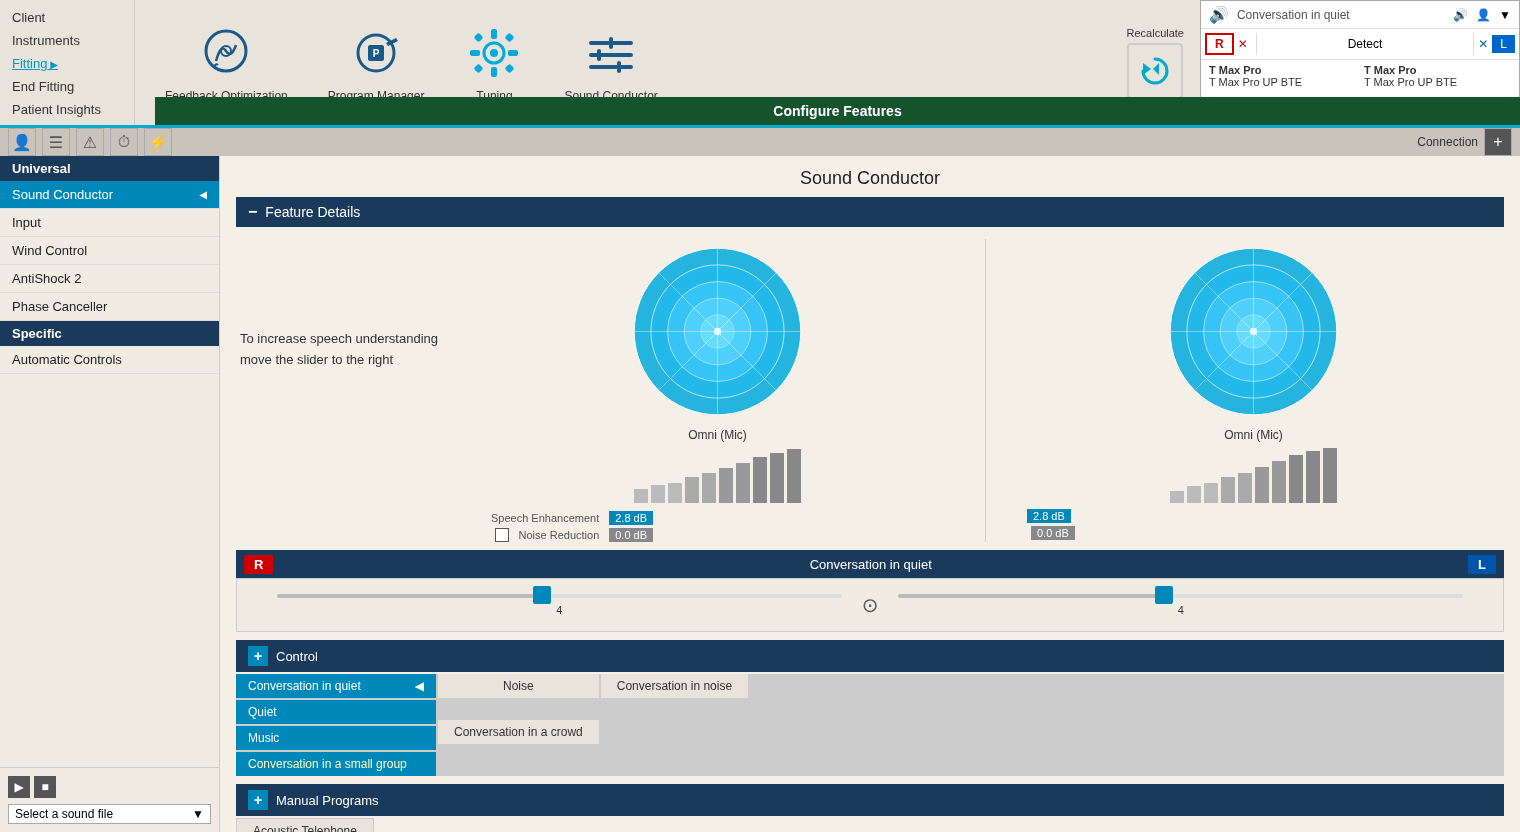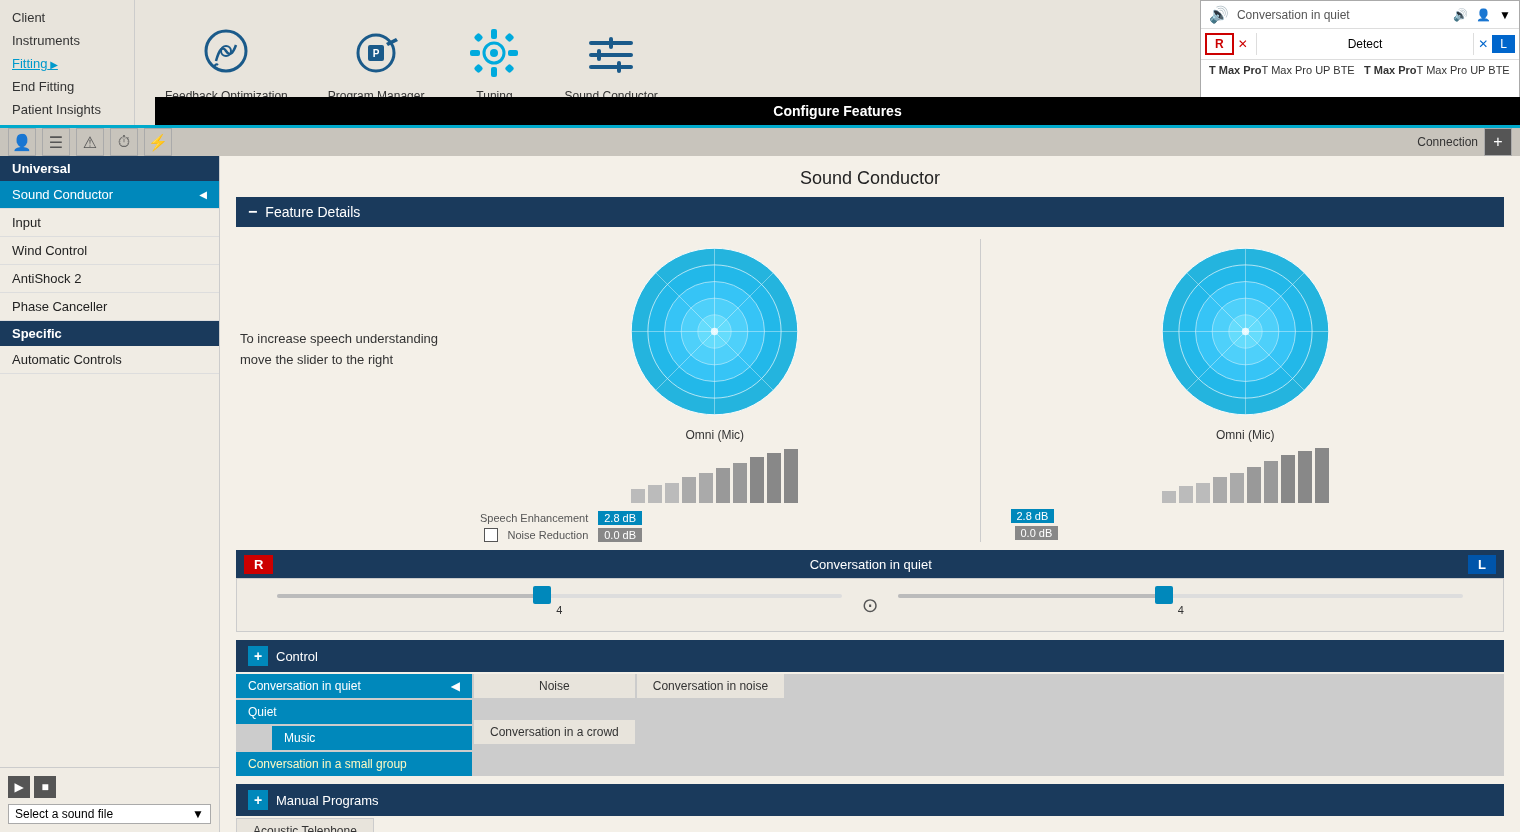--- a/index.html
+++ b/index.html
@@ -58,21 +58,21 @@
     .menu-icon-label {
       font-size: 12px;
       color: #333;
       text-align: center;
     }
     .configure-bar {
       position: absolute;
       bottom: 0;
       left: 155px;
       right: 0;
-      background: #000000;
+      background: #14532d;
       color: white;
       text-align: center;
       font-size: 14px;
       font-weight: bold;
       padding: 4px 0;
       height: 28px;
       line-height: 20px;
     }
     
     .top-right {
@@ -171,21 +171,21 @@
       color: #0066cc;
       margin-left: 4px;
     }
     .device-info-row {
       display: flex;
       padding: 4px 8px;
       gap: 8px;
     }
     .device-info-col {
       display: flex;
-      flex-direction: row;
+      flex-direction: column;
       font-size: 11px;
       color: #333;
       flex: 1;
     }
     .device-info-col span:first-child { font-weight: bold; }
 
     
     .main-layout {
       display: flex;
       height: calc(832px - 128px - 28px);
@@ -417,20 +417,30 @@
         <rect x="8" y="42" width="44" height="4" rx="2" fill="#1a5a8a"></rect>
         <rect x="28" y="14" width="4" height="12" rx="2" fill="#1a5a8a"></rect>
         <rect x="16" y="26" width="4" height="12" rx="2" fill="#1a5a8a"></rect>
         <rect x="36" y="38" width="4" height="12" rx="2" fill="#1a5a8a"></rect>
       </svg>
       <span class="menu-icon-label">Sound Conductor</span>
     </div>
   </div>
 
   <div class="top-right">
+    <div class="recalculate-panel">
+      <span class="recalculate-label">Recalculate</span>
+      <button class="recalculate-btn">
+        <svg width="36" height="36" viewBox="0 0 36 36">
+          <path d="M18 6 A12 12 0 1 1 6 18" fill="none" stroke="#00aacc" stroke-width="3" stroke-linecap="round"></path>
+          <polygon points="6,10 6,22 14,16" fill="#00aacc"></polygon>
+          <polygon points="16,16 22,10 22,22" fill="#00aacc"></polygon>
+        </svg>
+      </button>
+    </div>
     <div class="device-panel">
       <div class="device-top-row">
         <span class="device-volume-icon">🔊</span>
         <input class="device-name-input" value="Conversation in quiet" readonly="" style="">
         <span>🔊</span>
         <span style="cursor:pointer;">👤</span>
         <span style="cursor:pointer;">▼</span>
       </div>
       <div class="device-btn-row">
         <span class="rx-badge">R</span>
@@ -504,21 +514,21 @@
   </div>
 
   <div class="content">
     <div class="content-title">Sound Conductor</div>
 
     <div class="feature-details-bar">
       <span class="minus-icon">−</span>
       <span>Feature Details</span>
     </div>
 
-    <div style="display:flex; align-items:flex-start; padding:0 20px 8px; gap:0;">
+    <div style="display:flex; align-items:flex-start; padding:0 20px 8px; gap:11px;">
       <div style="width:220px; font-size:13px; color:#333; line-height:1.6; padding-top:90px; flex-shrink:0;">To increase speech understanding move the slider to the right</div>
 
       <div style="flex:1; display:flex; flex-direction:column; align-items:center;">
         <svg width="185" height="185" viewBox="-100 -100 200 200">
 
           <circle cx="0" cy="0" r="90" fill="#00aadd" stroke="white" stroke-width="1" opacity="0.85"></circle>
           <circle cx="0" cy="0" r="72" fill="#22bbee" stroke="white" stroke-width="1" opacity="0.7"></circle>
           <circle cx="0" cy="0" r="54" fill="#44ccff" stroke="white" stroke-width="1" opacity="0.6"></circle>
           <circle cx="0" cy="0" r="36" fill="#66ddff" stroke="white" stroke-width="1" opacity="0.5"></circle>
           <circle cx="0" cy="0" r="18" fill="#88eeff" stroke="white" stroke-width="1" opacity="0.4"></circle>
@@ -635,21 +645,21 @@
       <div style="display:flex; gap:2px; margin-top:2px; background:#ccc;">
 
         <div style="display:flex; flex-direction:column; gap:2px;">
           <div style="background:#0088bb; color:white; font-size:12px; padding:5px 12px; display:flex; align-items:center; justify-content:space-between; min-width:200px; cursor:pointer;">
             <span>Conversation in quiet</span>
             <span>◀</span>
           </div>
           <div style="background:#0088bb; color:white; font-size:12px; padding:5px 12px; min-width:200px; cursor:pointer;">
             <span>Quiet</span>
           </div>
-          <div style="background:#0088bb; color:white; font-size:12px; padding:5px 12px; min-width:200px; cursor:pointer;margin-left:36px;">
+          <div style="background:#0088bb; color:white; font-size:12px; padding:5px 12px; min-width:200px; cursor:pointer;">
             <span>Music</span>
           </div>
           <div style="background:#0088bb; color:#fef9c3; font-size:12px; padding:5px 12px; min-width:200px; cursor:pointer;">
             <span>Conversation in a small group</span>
           </div>
         </div>
 
         <div style="display:flex; flex-direction:column; gap:2px;">
           <div style="background:#e8e4dc; color:#333; font-size:12px; padding:5px 16px; min-width:120px; text-align:center; cursor:pointer;">
             <span>Noise</span>

